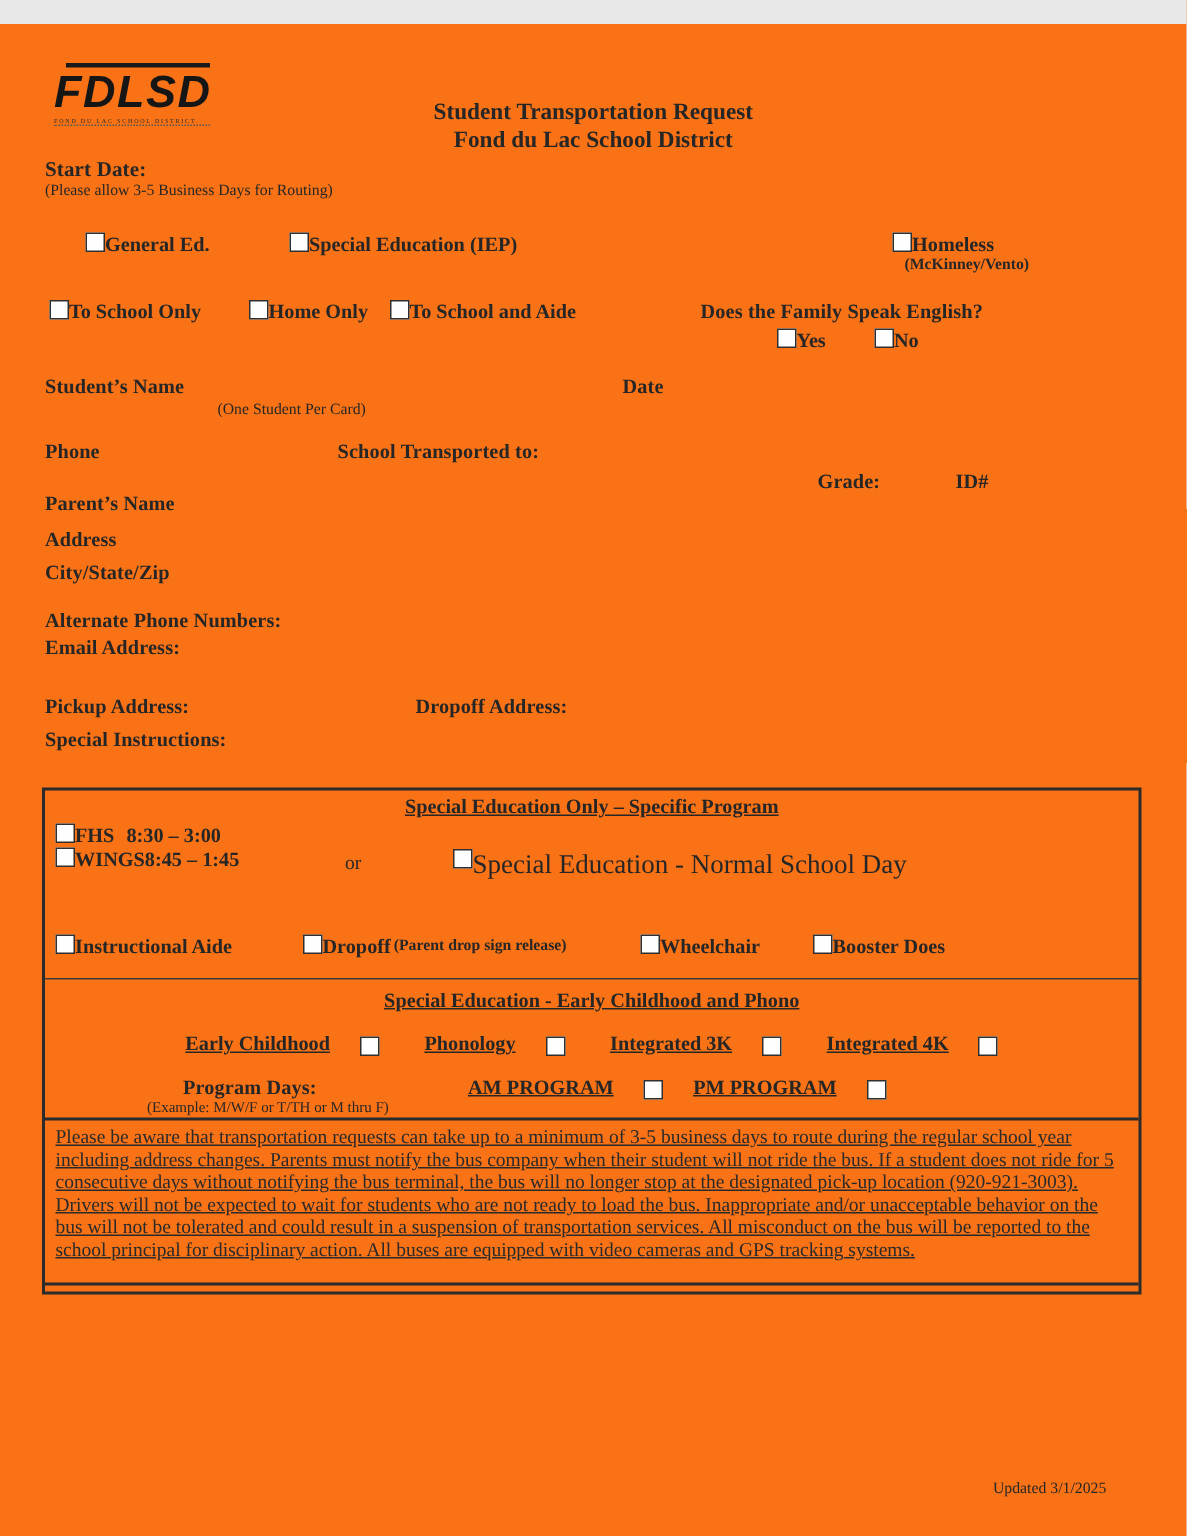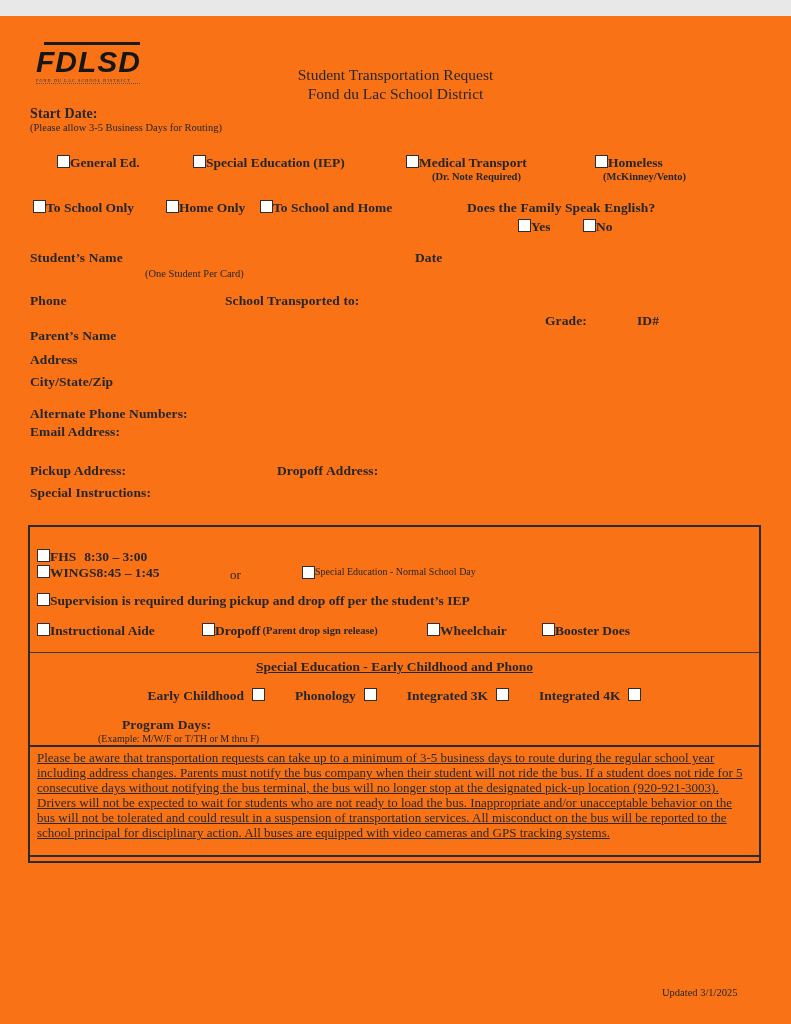--- a/index.html
+++ b/index.html
@@ -22,37 +22,37 @@
   .logo-text{
     font-size:30px;font-weight:bold;font-style:italic;
     letter-spacing:1px;color:#161616;line-height:1;
     font-family:"Liberation Sans","DejaVu Sans",sans-serif;
   }
   .logo-top{width:96px;height:2.5px;background:#1a1a1a;margin:0 0 2px 8px;}
   .logo-sub{
     font-size:4px;letter-spacing:1.2px;color:#2a2a2a;white-space:nowrap;
     border-bottom:1px dotted #555;width:104px;overflow:hidden;margin-top:1px;
   }
-  .title{font-size:15.5px;font-weight:normal;text-align:center;line-height:1.25;}
+  .title{font-size:15.5px;font-weight:bold;text-align:center;line-height:1.25;}
   .box{
     border:2px solid #2b2b2b;background:transparent;
   }
   .boxhdr{
     text-align:center;font-size:13.5px;font-weight:bold;
     text-decoration:underline;padding-top:3px;
   }
   .hr{height:0;border-top:1.5px solid #3a3a3a;}
   .notice{
     border-top:2px solid #2b2b2b;border-bottom:2px solid #2b2b2b;
     font-size:13px;line-height:1.16;padding:3px 7px 7px 7px;
     color:#2a2a2a;
     text-decoration:underline;
   }
   .ecrow{display:flex;justify-content:center;gap:30px;font-size:13.5px;font-weight:bold;}
-  .ecrow .pair{display:flex;align-items:flex-start;gap:8px;white-space:nowrap;}
+  .ecrow .pair{display:flex;align-items:flex-end;gap:20px;white-space:nowrap;text-decoration:underline;}
   .bar{background:#3b6cc7;}
 </style>
 </head>
 <body>
 
 <div class="page">
 
   <div class="abs" style="left:36px;top:26px;">
     <div class="logo-top"></div>
     <div class="logo-text">FDLSD</div>
@@ -70,46 +70,39 @@
   </div>
 
   <div class="abs citem" style="left:57px;top:139px;">
     <span class="cb"></span>
     <span>General Ed.</span>
   </div>
   <div class="abs citem" style="left:193px;top:139px;">
     <span class="cb"></span>
     <span>Special Education (IEP)</span>
   </div>
-  <div class="abs" style="left:406px;top:139px;">
-    <div class="citem">
-      <span class="cb"></span>
-      <span>Medical Transport</span>
-    </div>
-    <div class="smallb" style="margin-left:26px;">(Dr. Note Required)</div>
-  </div>
   <div class="abs" style="left:595px;top:139px;">
     <div class="citem">
       <span class="cb"></span>
       <span>Homeless</span>
     </div>
     <div class="smallb" style="margin-left:8px;">(McKinney/Vento)</div>
   </div>
 
   <div class="abs citem" style="left:33px;top:184px;">
     <span class="cb"></span>
     <span>To School Only</span>
   </div>
   <div class="abs citem" style="left:166px;top:184px;">
     <span class="cb"></span>
     <span>Home Only</span>
   </div>
   <div class="abs citem" style="left:260px;top:184px;">
     <span class="cb"></span>
-    <span>To School and Home</span>
+    <span>To School and Aide</span>
   </div>
   <div class="abs flabel" style="left:467px;top:184px;">Does the Family Speak English?</div>
   <div class="abs citem" style="left:518px;top:203px;">
     <span class="cb"></span>
     <span>Yes</span>
   </div>
   <div class="abs citem" style="left:583px;top:203px;">
     <span class="cb"></span>
     <span>No</span>
   </div>
@@ -126,41 +119,38 @@
   <div class="abs flabel" style="left:30px;top:358px;">City/State/Zip</div>
 
   <div class="abs flabel" style="left:30px;top:390px;">Alternate Phone Numbers:</div>
   <div class="abs flabel" style="left:30px;top:408px;">Email Address:</div>
   <div class="abs flabel" style="left:30px;top:447px;">Pickup Address:</div>
   <div class="abs flabel" style="left:277px;top:447px;">Dropoff Address:</div>
   <div class="abs flabel" style="left:30px;top:469px;">Special Instructions:</div>
 
   <div class="abs box" style="left:28px;top:509px;width:729px;height:334px;">
 
+    <div class="boxhdr">Special Education Only – Specific Program</div>
 
     <div class="abs citem" style="left:7px;top:22px;">
       <span class="cb"></span>
       <span>FHS</span>
       <span style="margin-left:8px;">8:30 – 3:00</span>
     </div>
     <div class="abs citem" style="left:7px;top:38px;">
       <span class="cb"></span>
       <span>WINGS</span>
       <span>8:45 – 1:45</span>
     </div>
     <div class="abs" style="left:200px;top:40px;font-size:13px;">or</div>
-    <div class="abs citem" style="left:272px;top:39px;font-weight:normal;font-size:10px;">
+    <div class="abs citem" style="left:272px;top:39px;font-weight:normal;font-size:18px;">
       <span class="cb"></span>
       <span>Special Education - Normal School Day</span>
     </div>
 
-    <div class="abs citem" style="left:7px;top:66px;">
-      <span class="cb"></span>
-      <span>Supervision is required during pickup and drop off per the student’s IEP</span>
-    </div>
 
     <div class="abs citem" style="left:7px;top:96px;">
       <span class="cb"></span>
       <span>Instructional Aide</span>
     </div>
     <div class="abs citem" style="left:172px;top:96px;">
       <span class="cb"></span>
       <span>Dropoff</span>
       <span class="smallb" style="margin-left:2px;margin-top:2px;">(Parent drop sign release)</span>
     </div>
@@ -191,20 +181,30 @@
         <span class="cb"></span>
       </span>
       <span class="pair">
         <span>Integrated 4K</span>
         <span class="cb"></span>
       </span>
     </div>
 
     <div class="abs flabel" style="left:92px;top:190px;">Program Days:</div>
     <div class="abs small" style="left:68px;top:206px;font-size:10px;">(Example: M/W/F or T/TH or M thru F)</div>
+    <div class="abs ecrow" style="left:282px;top:190px;gap:20px;justify-content:flex-start;">
+      <span class="pair">
+        <span>AM PROGRAM</span>
+        <span class="cb"></span>
+      </span>
+      <span class="pair">
+        <span>PM PROGRAM</span>
+        <span class="cb"></span>
+      </span>
+    </div>
 
     <div class="abs notice" style="left:0;top:218px;width:715px;height:98px;overflow:hidden;">Please be aware that transportation requests can take up to a minimum of 3-5 business days to route during the regular school year including address changes.  Parents must notify the bus company when their student will not ride the bus.  If a student does not ride for 5 consecutive days without notifying the bus terminal, the bus will no longer stop at the designated pick-up location (920-921-3003).  Drivers will not be expected to wait for students who are not ready to load the bus.  Inappropriate and/or unacceptable behavior on the bus will not be tolerated and could result in a suspension of transportation services.  All misconduct on the bus will be reported to the school principal for disciplinary action. All buses are equipped with video cameras and GPS tracking systems.</div>
   </div>
 
   <div class="abs small" style="left:662px;top:971px;">Updated 3/1/2025</div>
 
   <div class="abs bar" style="left:237px;top:1014px;width:320px;height:10px;"></div>
 
 </div>
 

